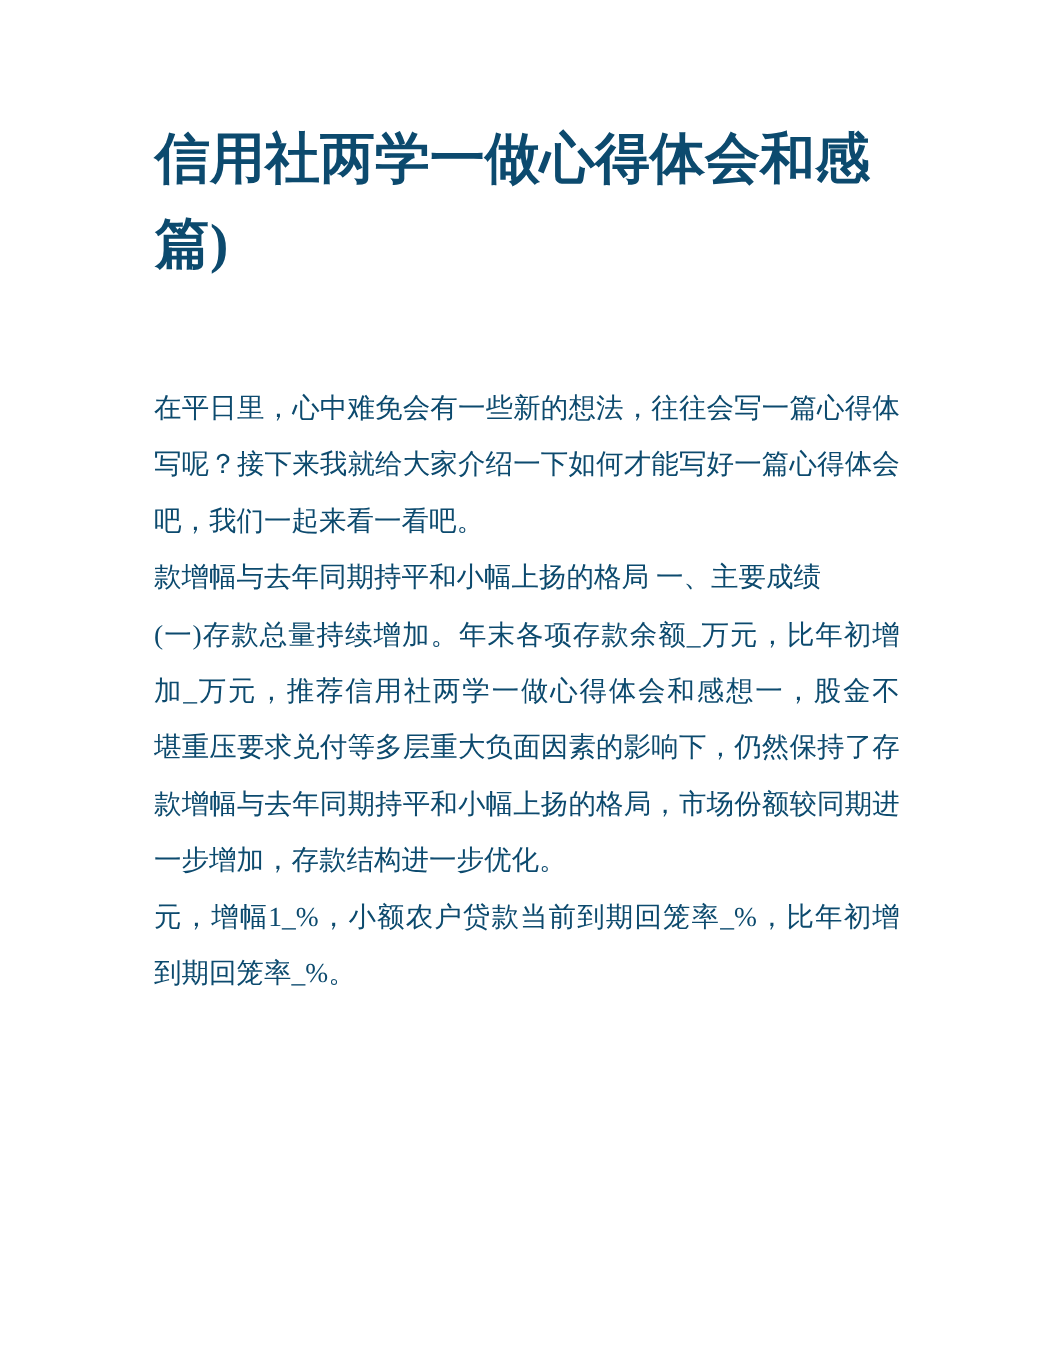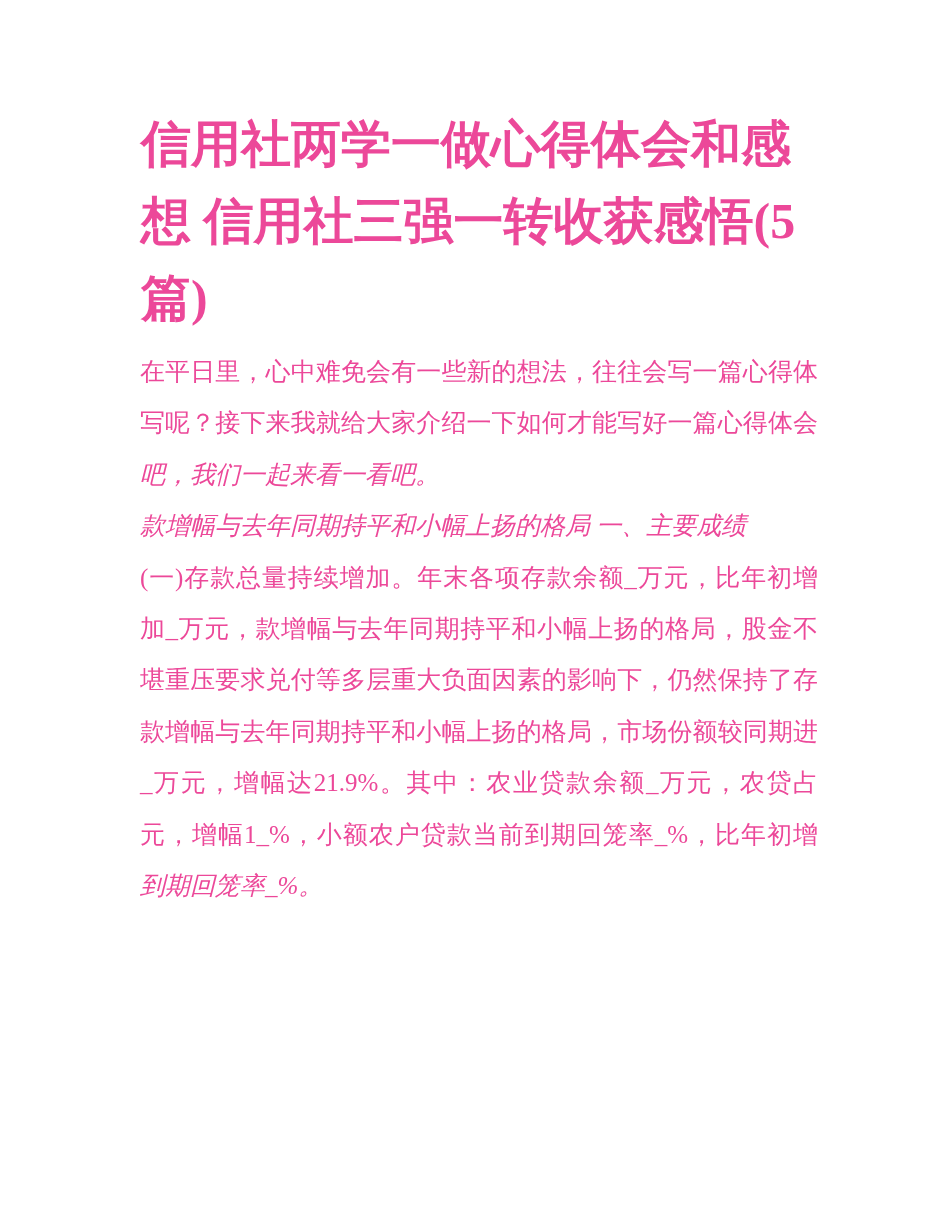--- a/index.html
+++ b/index.html
@@ -7,21 +7,21 @@
     padding: 0;
     background: #ffffff;
   }
   .page {
     position: relative;
     width: 950px;
     height: 1229px;
     background: #ffffff;
     overflow: hidden;
     font-family: "Liberation Serif", "DejaVu Serif", serif;
-    color: #ec4899;
+    color: #0c4a6e;
   }
   .doc-title {
     position: absolute;
     left: 141px;
     top: 106px;
     width: 690px;
     font-size: 50px;
     line-height: 77px;
     font-weight: bold;
     letter-spacing: 0px;
@@ -39,40 +39,38 @@
     font-weight: normal;
   }
   .body-line {
     height: 51.4px;
     text-align: justify;
     text-align-last: justify;
     text-justify: inter-character;
   }
   .body-line.para-end {
     text-align-last: left;
-    font-style: italic;
   }
 </style>
 </head>
 <body>
 
 <div class="page">
   <div class="doc-title">
 
   <div class="title-line">信用社两学一做心得体会和感</div>
-      <div class="title-line">想 信用社三强一转收获感悟(5</div>
       <div class="title-line">篇)</div>
     </div>
   <div class="doc-body">
 
   <div class="body-line">在平日里，心中难免会有一些新的想法，往往会写一篇心得体</div>
       <div class="body-line">写呢？接下来我就给大家介绍一下如何才能写好一篇心得体会</div>
       <div class="body-line para-end">吧，我们一起来看一看吧。</div>
       <div class="body-line para-end">款增幅与去年同期持平和小幅上扬的格局 一、主要成绩</div>
       <div class="body-line">(一)存款总量持续增加。年末各项存款余额_万元，比年初增</div>
-      <div class="body-line">加_万元，款增幅与去年同期持平和小幅上扬的格局，股金不</div>
+      <div class="body-line">加_万元，推荐信用社两学一做心得体会和感想一，股金不</div>
       <div class="body-line">堪重压要求兑付等多层重大负面因素的影响下，仍然保持了存</div>
       <div class="body-line">款增幅与去年同期持平和小幅上扬的格局，市场份额较同期进</div>
-      <div class="body-line">_万元，增幅达21.9%。其中：农业贷款余额_万元，农贷占</div>
+      <div class="body-line para-end">一步增加，存款结构进一步优化。</div>
       <div class="body-line">元，增幅1_%，小额农户贷款当前到期回笼率_%，比年初增</div>
       <div class="body-line para-end">到期回笼率_%。</div>
     </div>
 </div>
 
 </body></html>

